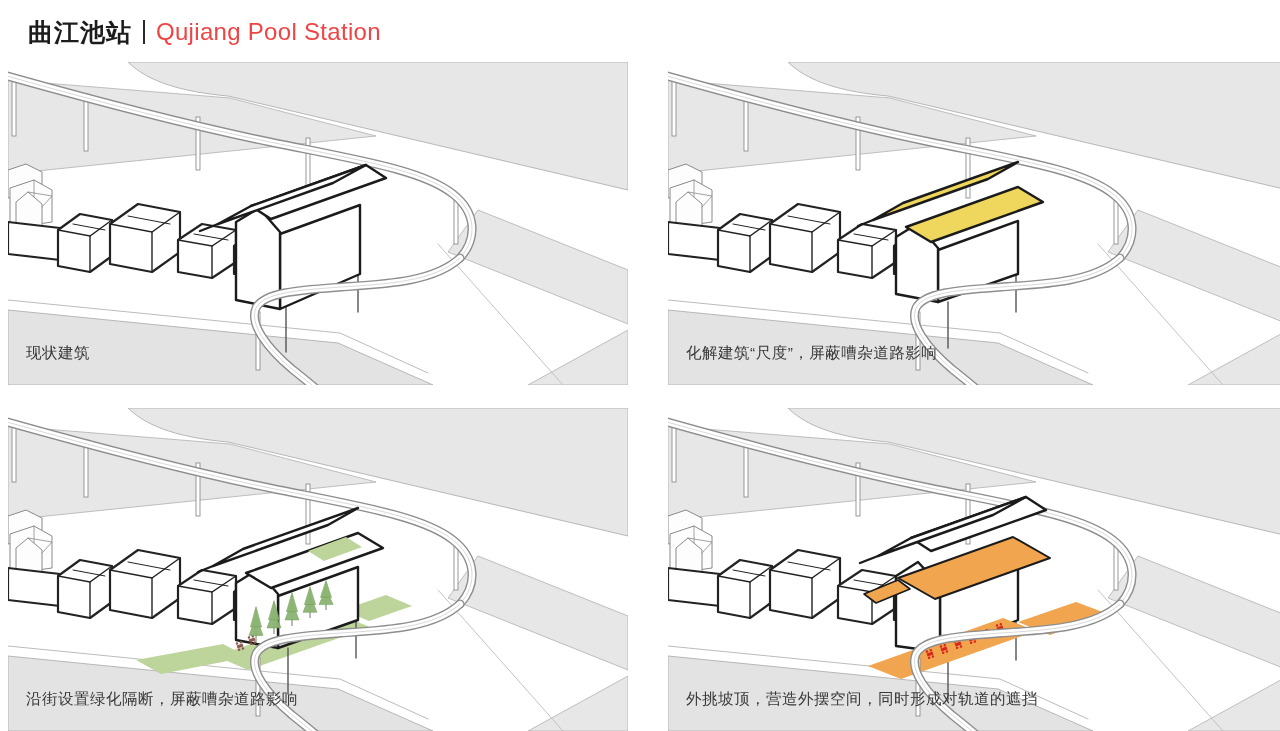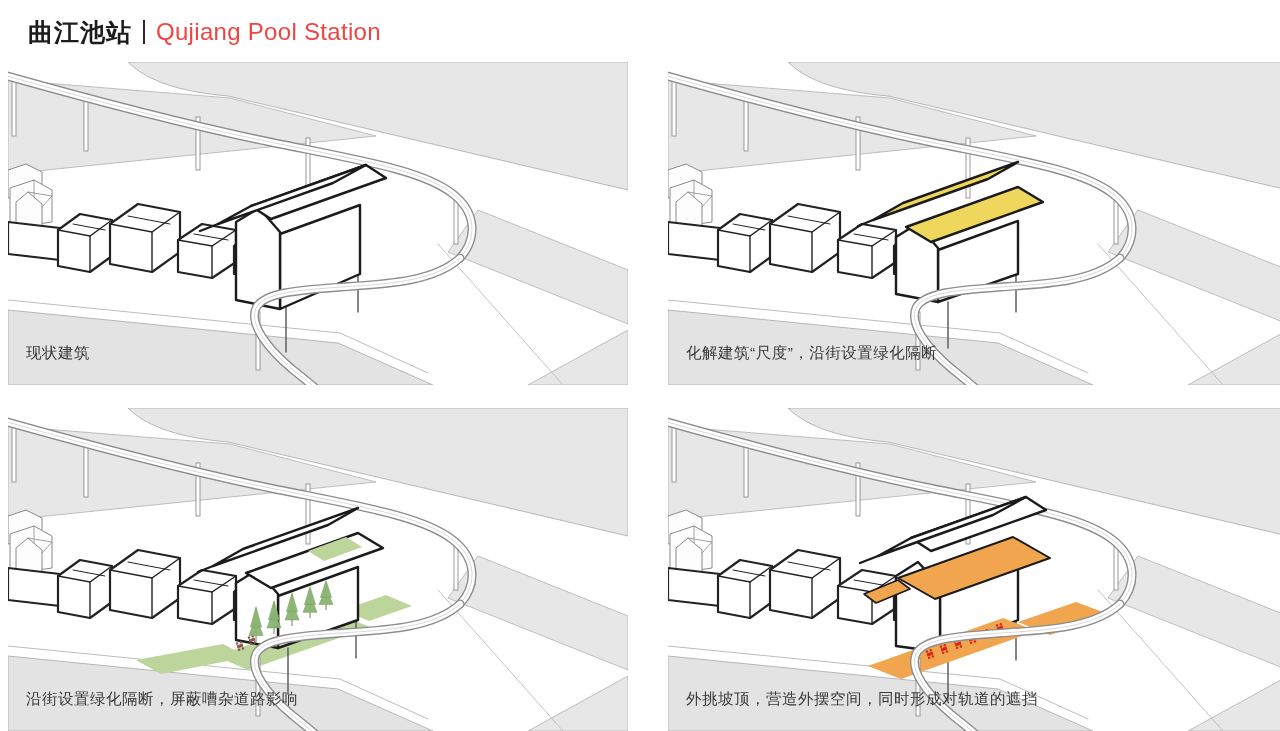--- a/index.html
+++ b/index.html
@@ -126,21 +126,21 @@
             <polygon points="228,175 249,162 270,186 270,240 228,232" fill="#ffffff" stroke="#1b1b1b" stroke-width="2.4" stroke-linejoin="round"></polygon>
             <polygon points="238,165 350,125 375,140 263,180" fill="#efd65c" stroke="#1b1b1b" stroke-width="2.4" stroke-linejoin="round"></polygon>
             <polygon points="205,158 320,117 350,100 235,141" fill="#efd65c" stroke="#1b1b1b" stroke-width="2.4" stroke-linejoin="round"></polygon>
             <path d="M205,158 L190,164" fill="none" stroke="#1b1b1b" stroke-width="2.4" stroke-linecap="round"></path>
             <rect x="248" y="250" width="4" height="58" fill="#fff" stroke="#8e8e8e" stroke-width="0.9"></rect>
             <path d="M452,196 C426,220 378,222 333,225 C293,228 256,230 248,246 C241,262 259,286 284,307 C299,319 314,331 327,343" fill="none" stroke="#8e8e8e" stroke-width="9" stroke-linecap="round"></path>
             <path d="M452,196 C426,220 378,222 333,225 C293,228 256,230 248,246 C241,262 259,286 284,307 C299,319 314,331 327,343" fill="none" stroke="#ffffff" stroke-width="6.2" stroke-linecap="round"></path>
             <path d="M452,196 C426,220 378,222 333,225 C293,228 256,230 248,246 C241,262 259,286 284,307 C299,319 314,331 327,343" fill="none" stroke="#d4d4d4" stroke-width="0.9" stroke-linecap="round"></path>
           </svg>
         </div>
-      <div class="caption">化解建筑“尺度”，沿街设置绿化隔断</div>
+      <div class="caption">化解建筑“尺度”，屏蔽嘈杂道路影响</div>
     </div>
 
     <div class="panel">
       <div class="scene" id="scene-3">
           <svg width="620" height="323" viewBox="0 0 620 323" xmlns="http://www.w3.org/2000/svg">
             <rect width="620" height="323" fill="#ffffff"></rect>
             <polygon points="0,18 222,36 368,74 0,112" fill="#e7e7e7" stroke="#b0b0b0" stroke-width="0.8" stroke-linejoin="round"></polygon>
             <path d="M120,0 C140,20 175,30 220,34 L620,128 L620,0 Z" fill="#e7e7e7" stroke="#b0b0b0" stroke-width="0.9" stroke-linejoin="round"></path>
             <polygon points="470,148 620,208 620,262 440,190" fill="#e7e7e7" stroke="#b0b0b0" stroke-width="0.8" stroke-linejoin="round"></polygon>
             <polygon points="520,323 620,268 620,323" fill="#e7e7e7" stroke="#b0b0b0" stroke-width="0.8" stroke-linejoin="round"></polygon>

